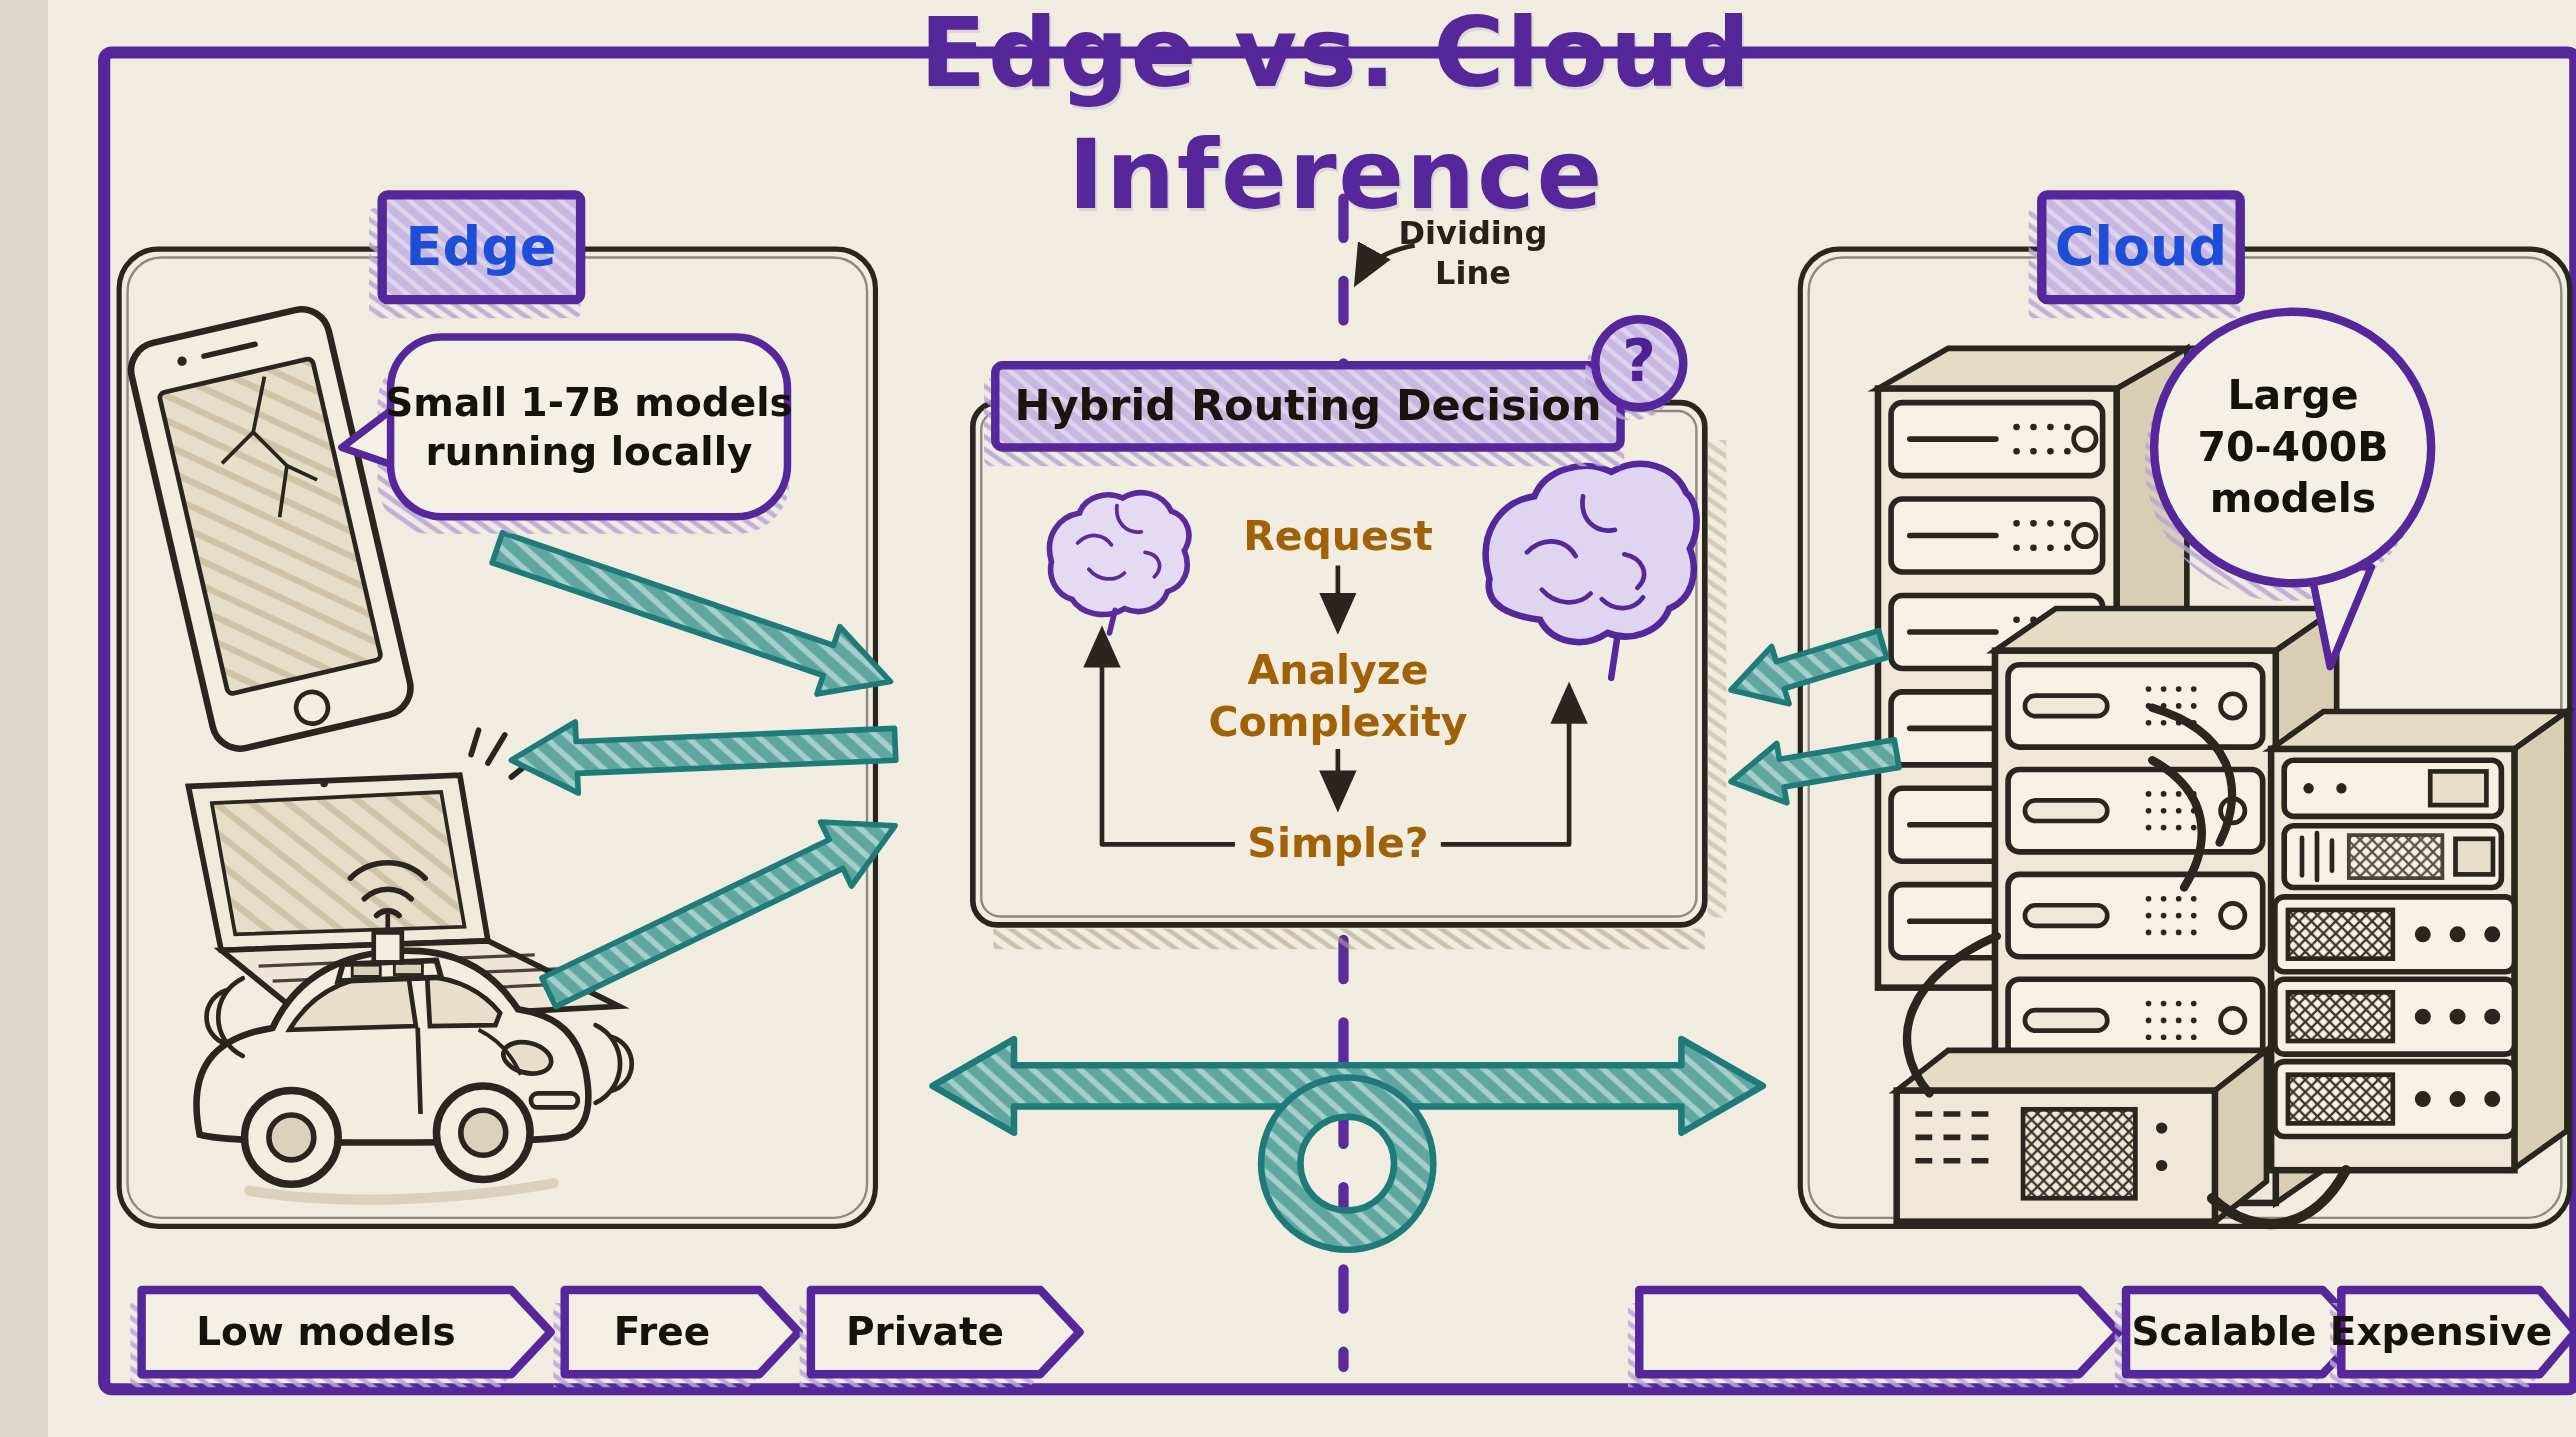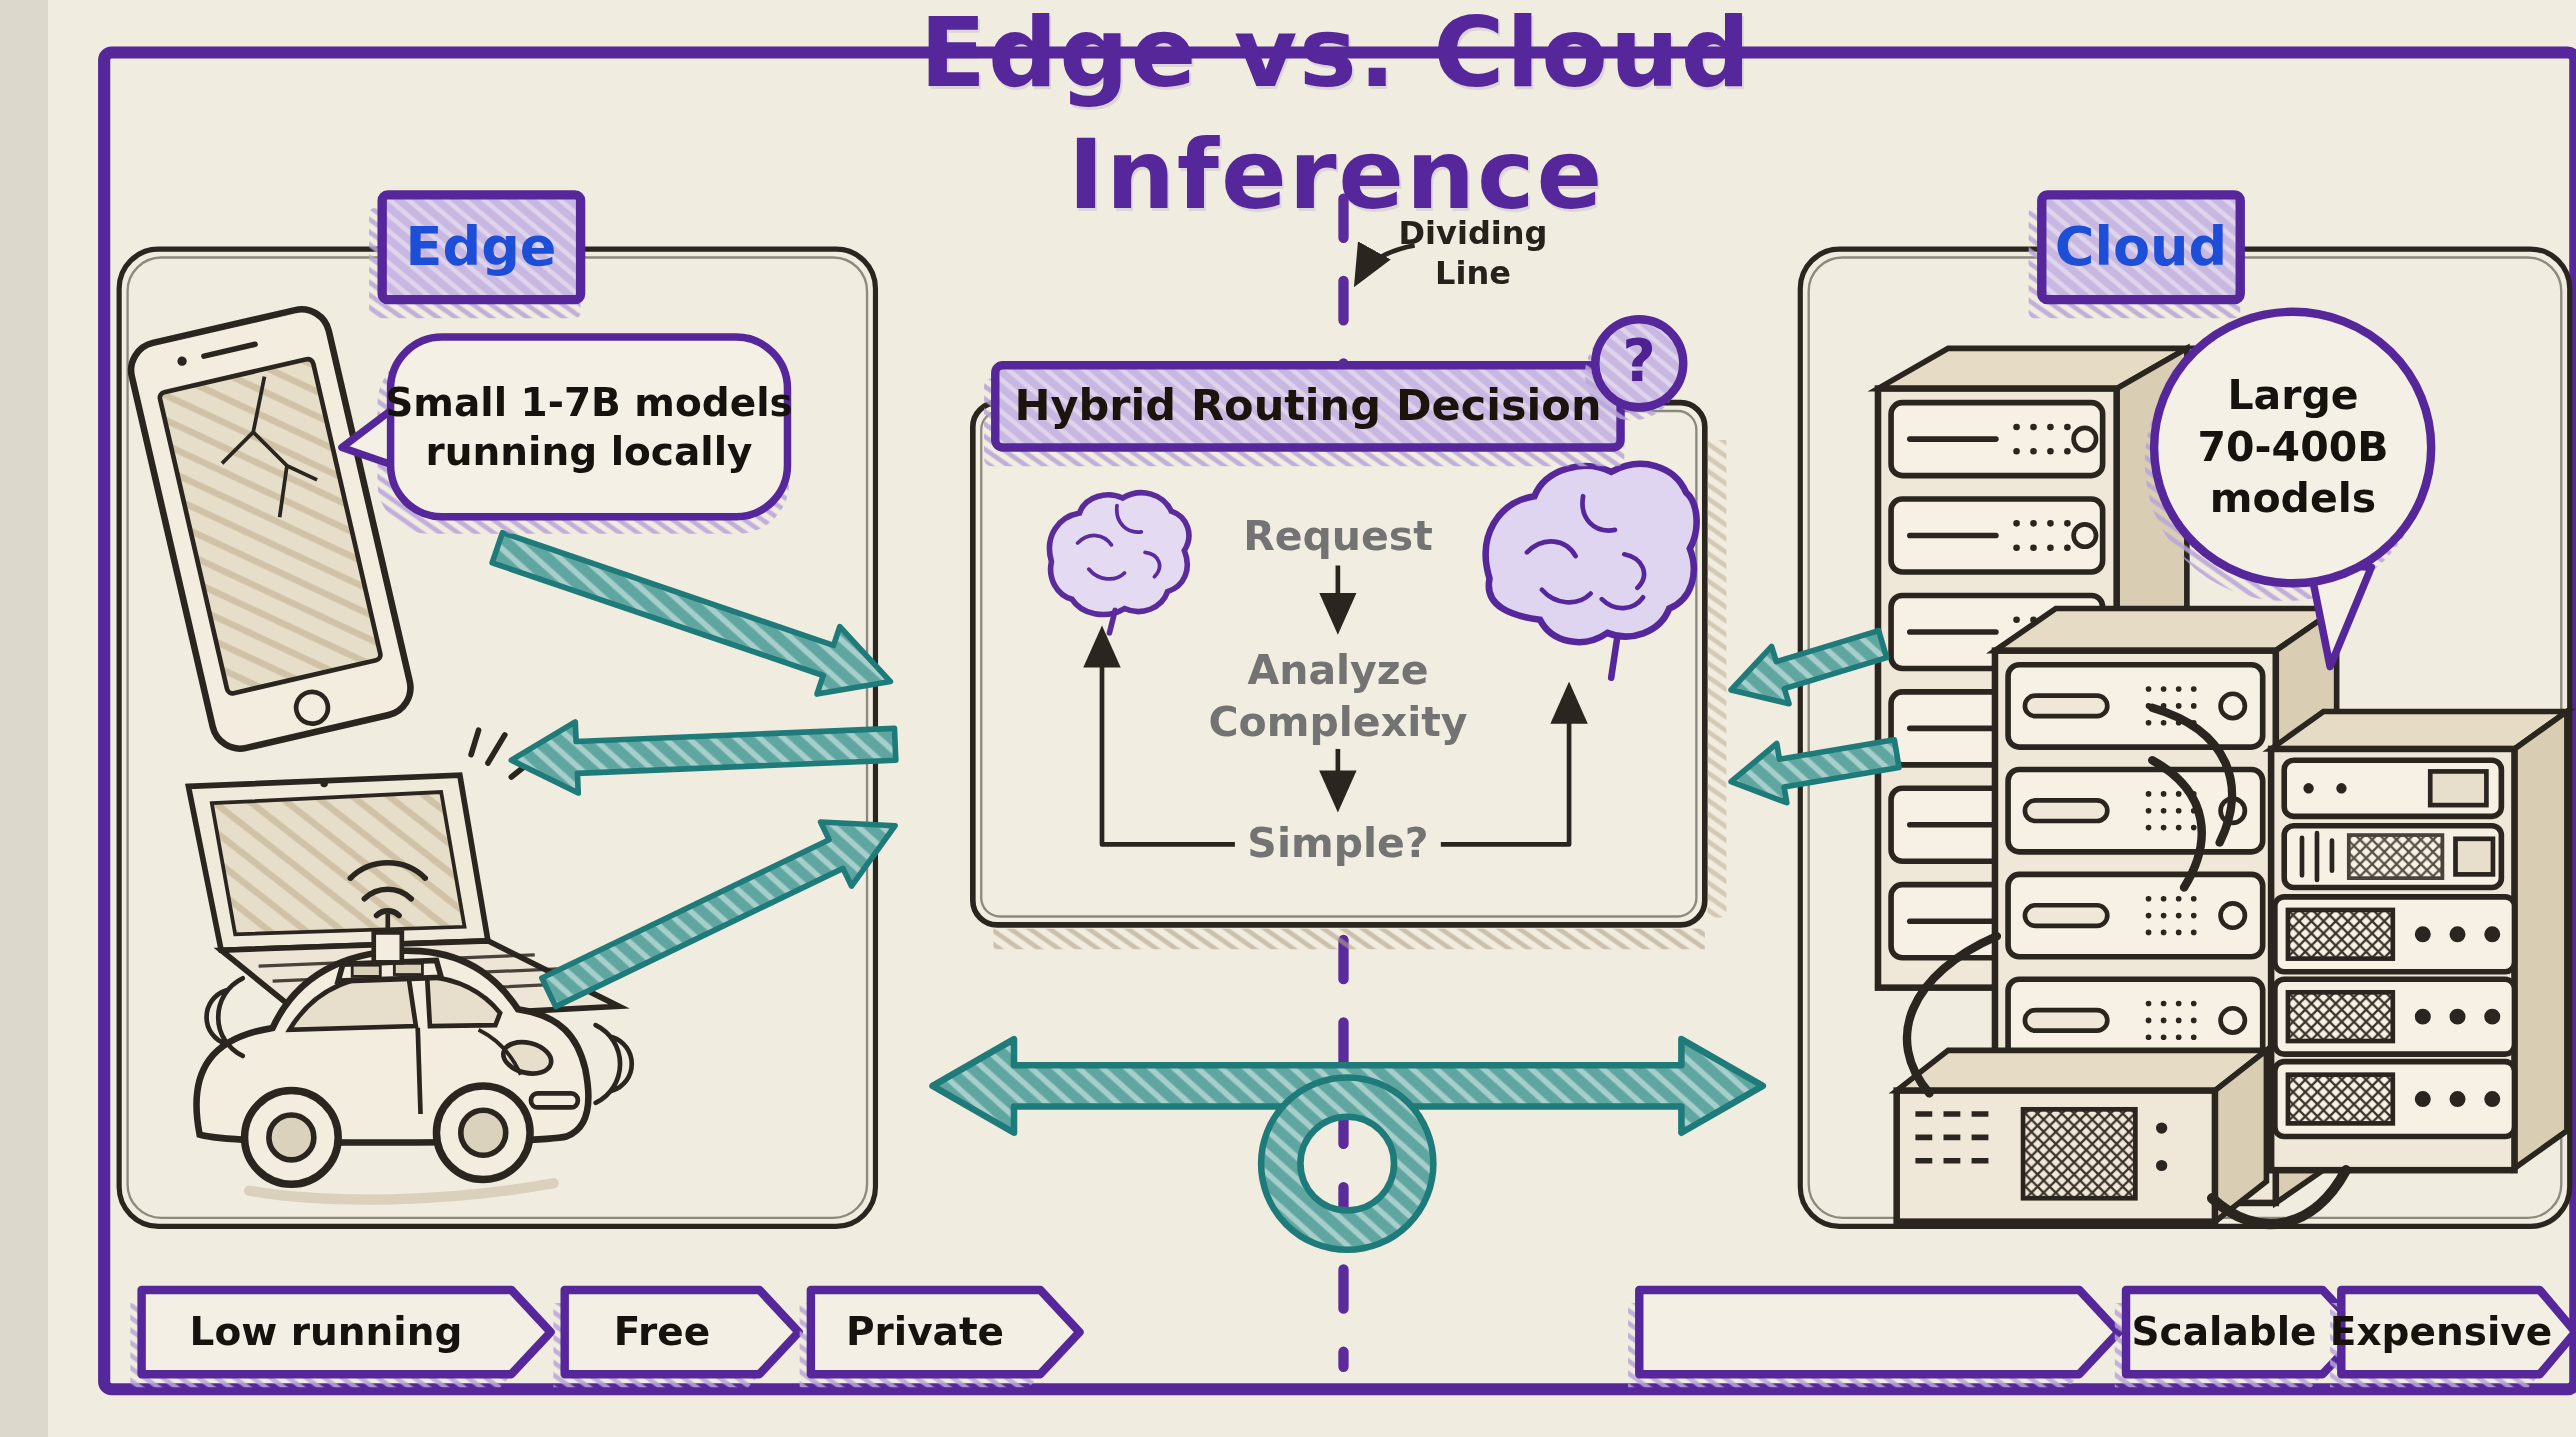--- a/index.html
+++ b/index.html
@@ -12,21 +12,21 @@
   .title{left:1288px;top:114px;font-size:97px;letter-spacing:1.9px;color:#55279B;
          text-shadow:1.9px 2.8px 0 rgba(85,39,155,.12);}
   .panel-label{font-size:54px;color:#1d4ed8;}
   .edge-label{left:433px;top:247px;}
   .cloud-label{left:2093px;top:247px;}
   .bubble-text{font-size:39px;color:#16120D;}
   .edge-bubble-text{left:541px;top:427px;}
   .cloud-bubble-text{left:2245px;top:447px;font-size:41px;}
   .banner-text{left:1260px;top:405px;font-size:43px;color:#1A140D;}
   .qmark{left:1591px;top:362px;font-size:58px;color:#4D2191;}
-  .flow{font-size:41px;color:#737373;}
+  .flow{font-size:41px;color:#a16207;}
   .flow-request{left:1290px;top:537px;}
   .flow-analyze{left:1290px;top:697px;}
   .flow-simple{left:1290px;top:844px;}
   .divider-note{left:1425px;top:253px;font-size:32px;color:#26211B;}
   .tag-text{font-size:39px;color:#16120D;}
   .t-low{left:278px;top:1332px;}
   .t-free{left:614px;top:1332px;}
   .t-private{left:877px;top:1332px;}
   .t-high{left:1811px;top:1332px;}
   .t-scalable{left:2176px;top:1332px;}
@@ -315,20 +315,20 @@
 70-400B
 models</div>
 <div class="lbl banner-text">Hybrid Routing Decision</div>
 <div class="lbl qmark">?</div>
 <div class="lbl flow flow-request">Request</div>
 <div class="lbl flow flow-analyze">Analyze
 Complexity</div>
 <div class="lbl flow flow-simple">Simple?</div>
 <div class="lbl divider-note">Dividing
 Line</div>
-<div class="lbl tag-text t-low">Low running</div>
+<div class="lbl tag-text t-low">Low models</div>
 <div class="lbl tag-text t-free">Free</div>
 <div class="lbl tag-text t-private">Private</div>
 <div class="lbl tag-text t-scalable">Scalable</div>
 <div class="lbl tag-text t-expensive">Expensive</div>
 
 </div>
 
 
 </body></html>

